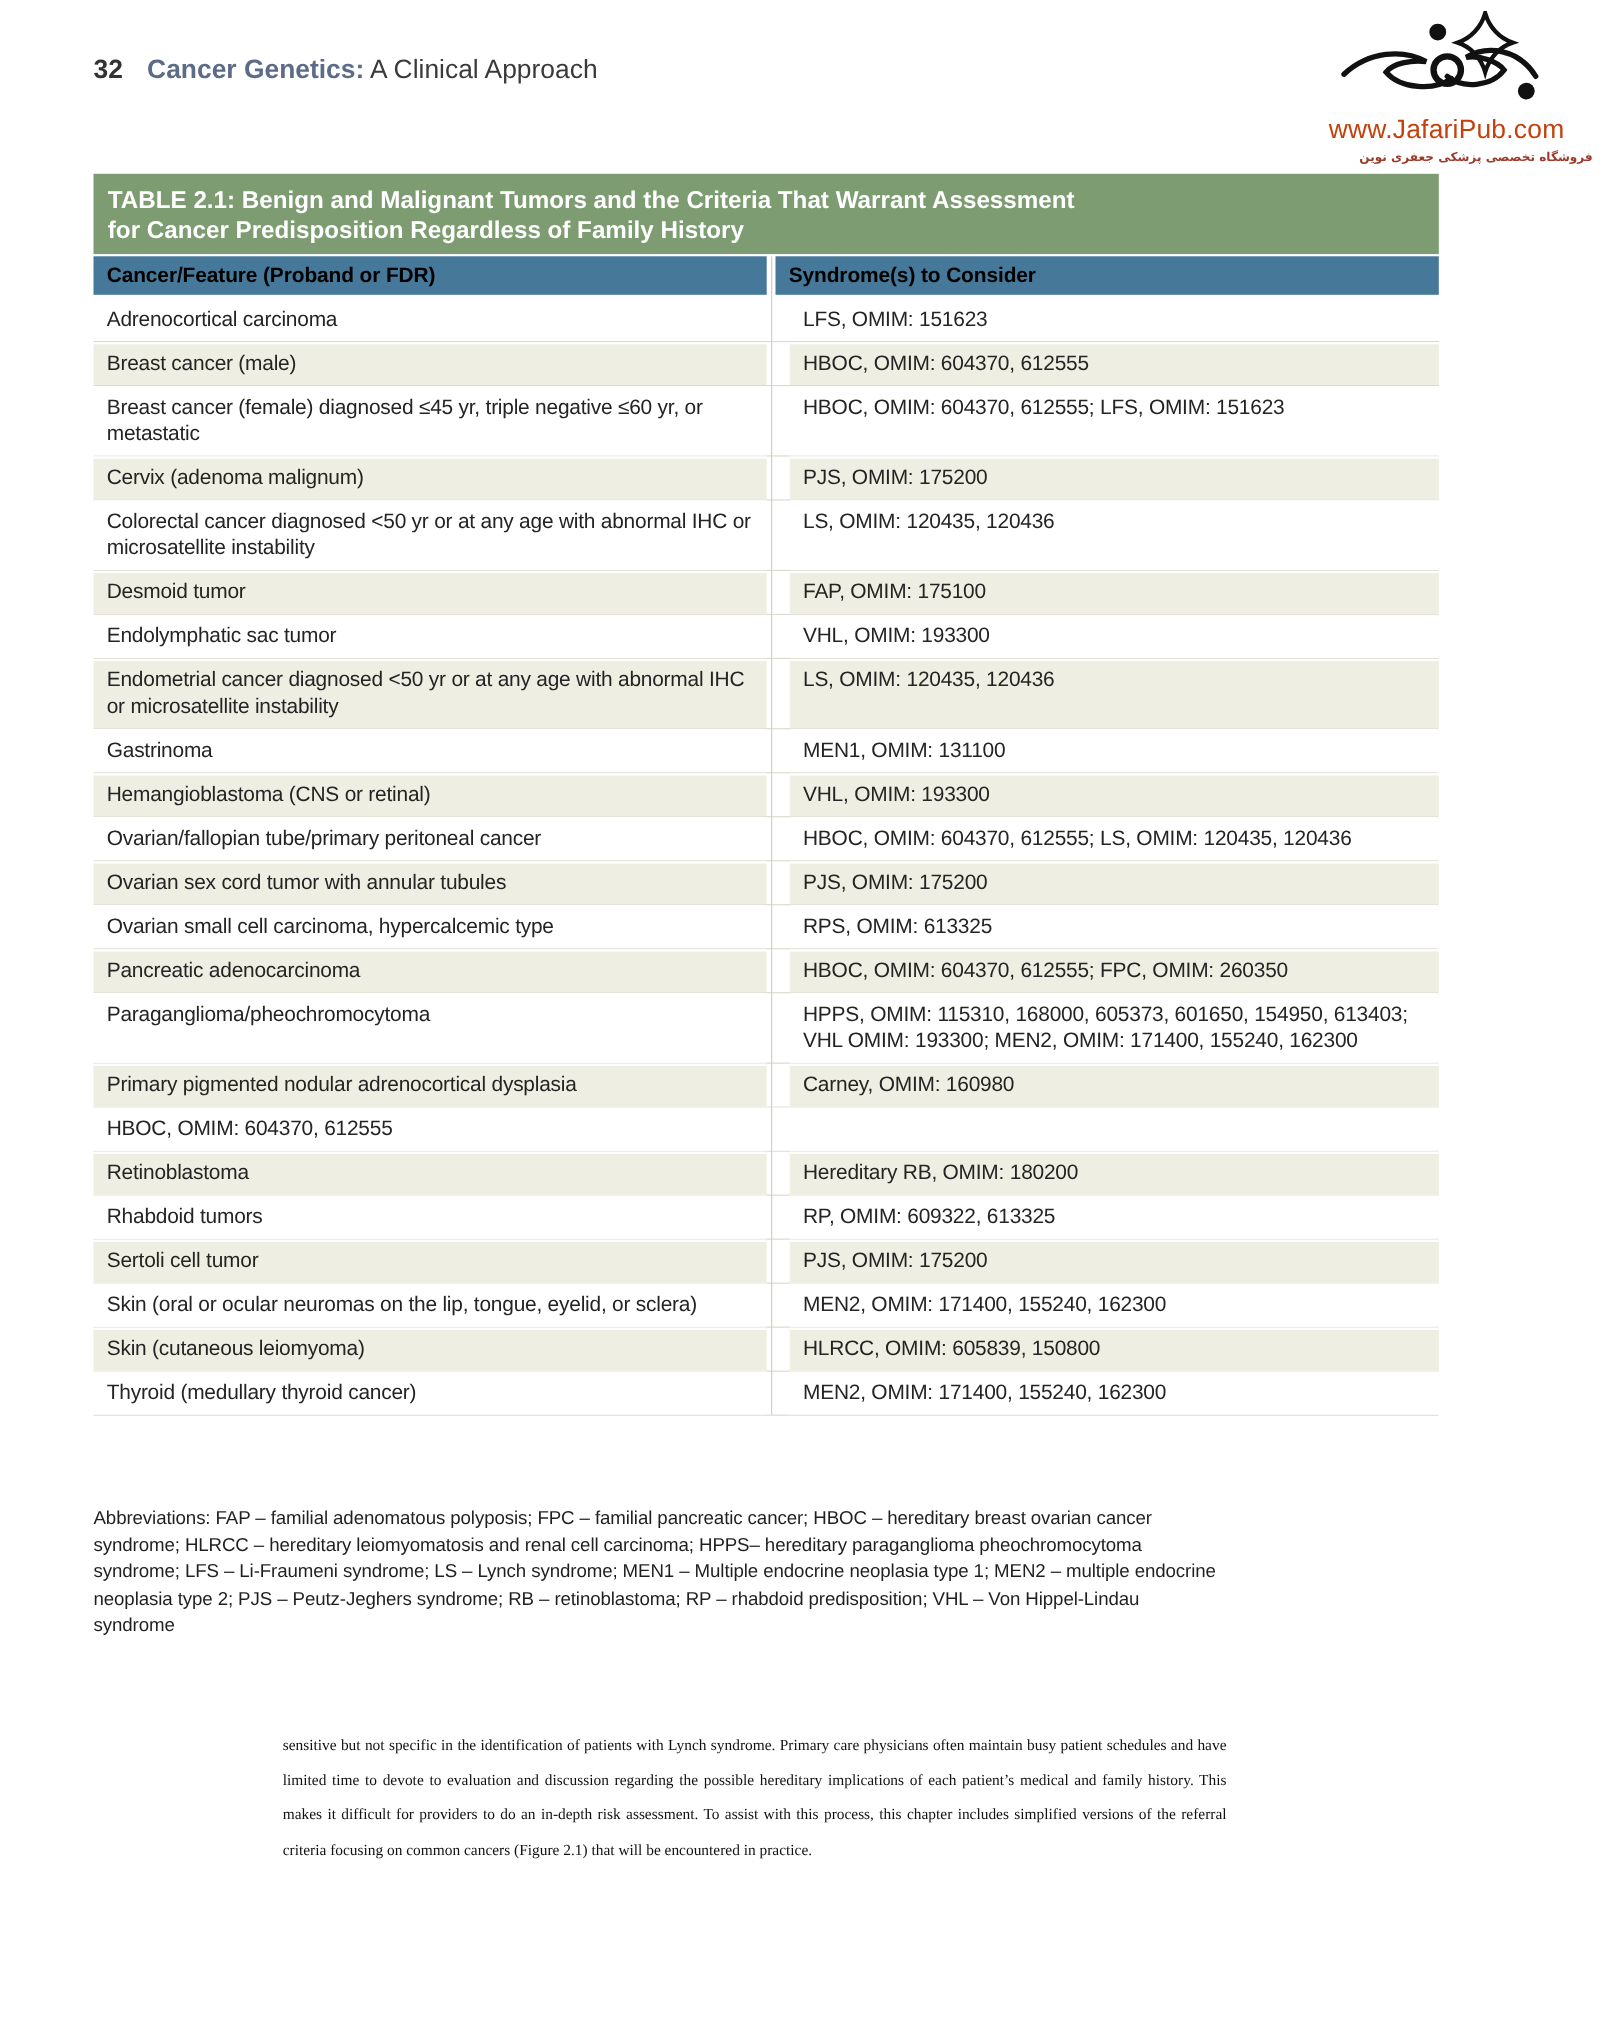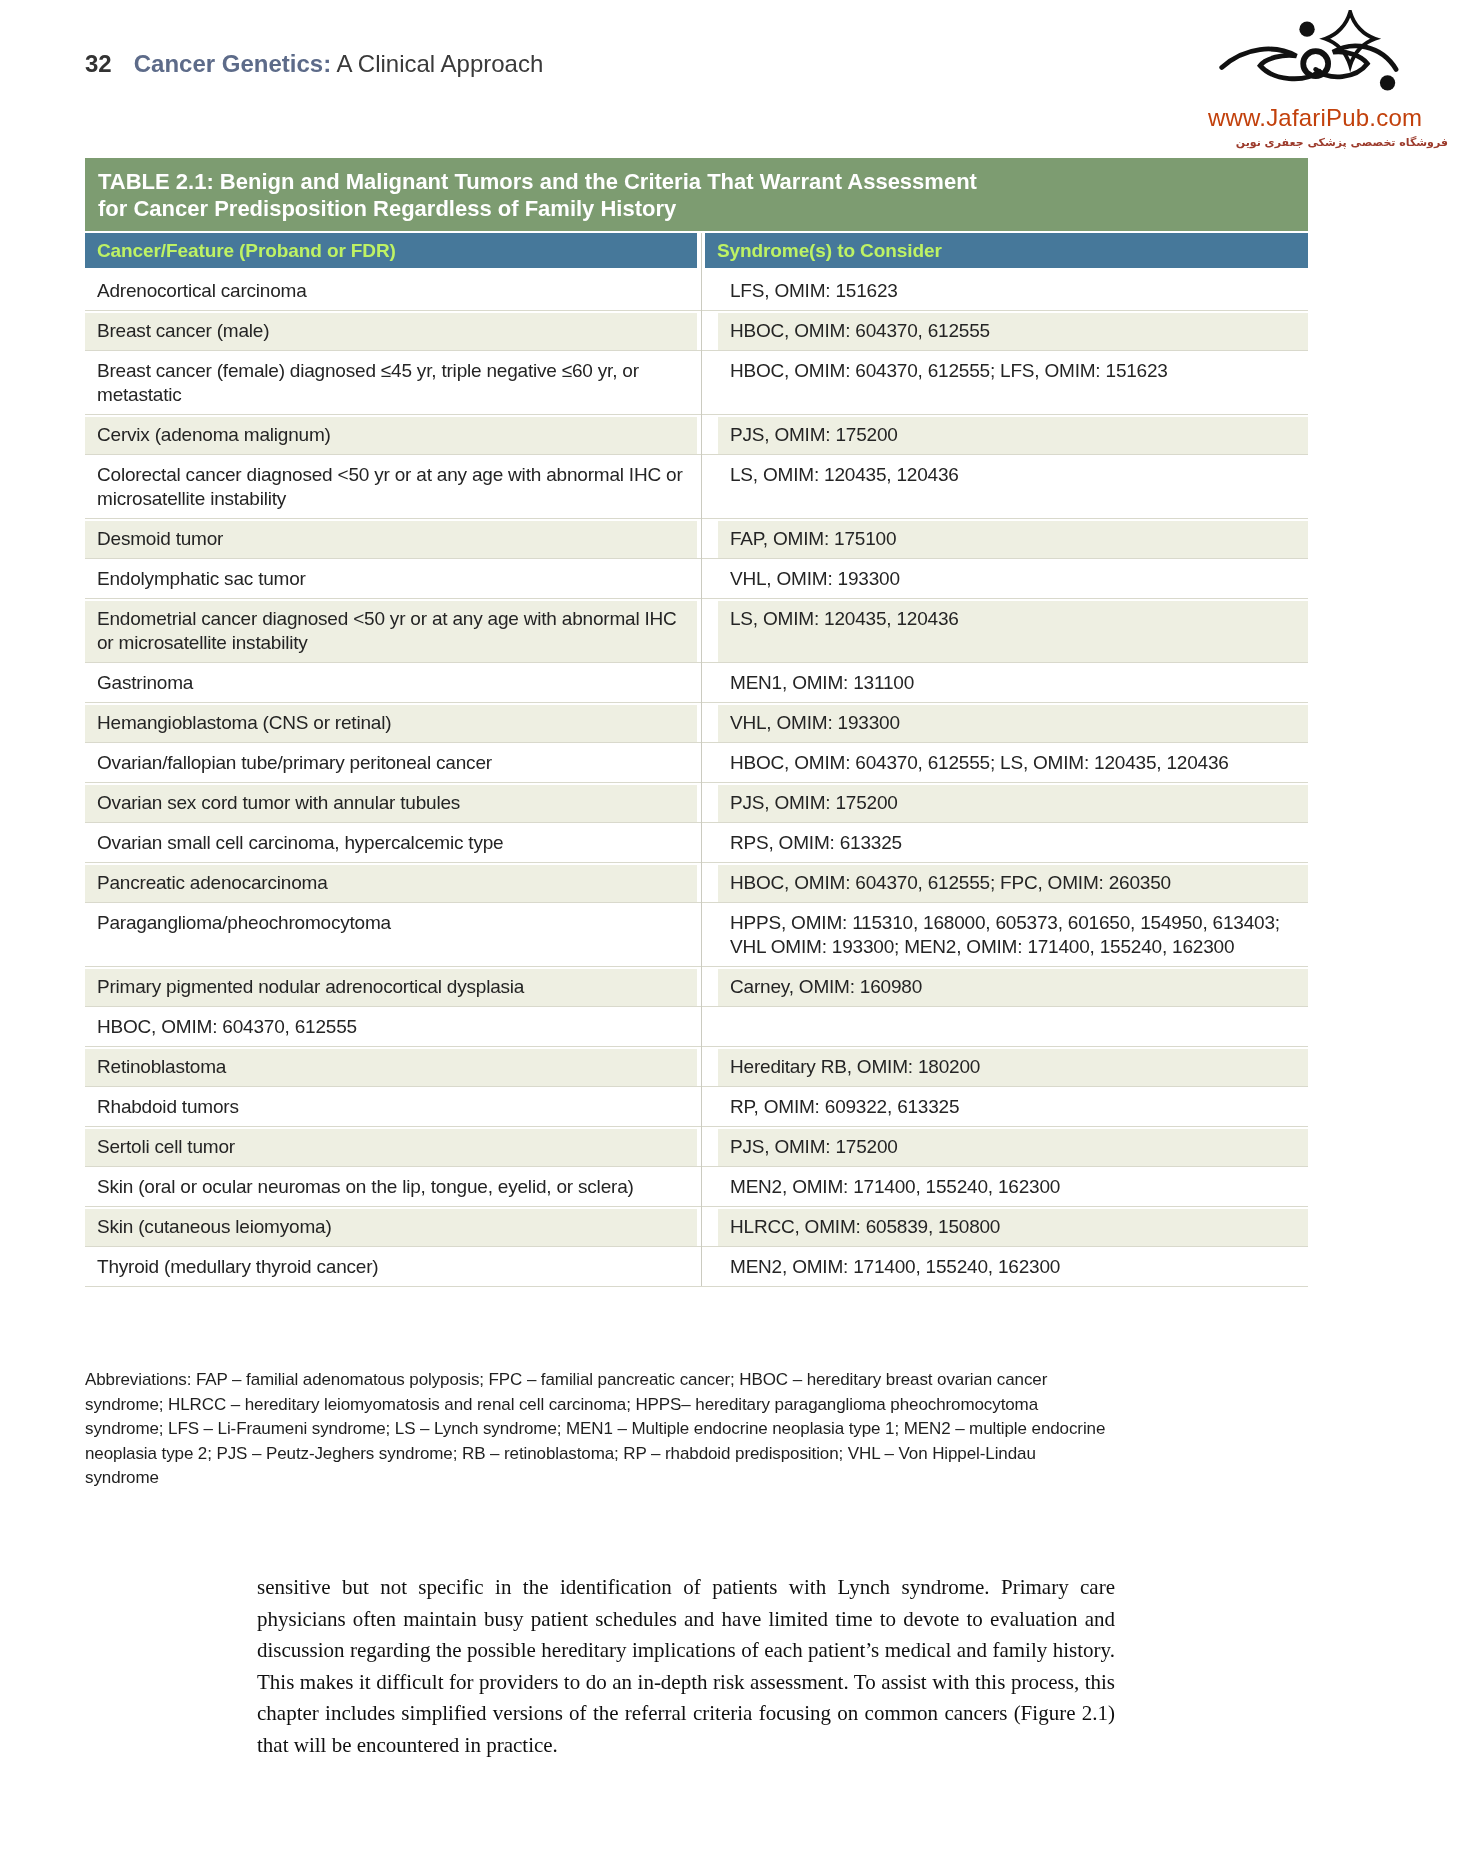--- a/index.html
+++ b/index.html
@@ -39,21 +39,21 @@
     background:var(--green);color:#fff;font-weight:bold;
     font-size:22px;line-height:27px;padding:10px 14px 9px 13px;
   }
   .tbl-title span{display:block;}
   .tbl-grid{position:relative;margin-top:2px;border-bottom:1px solid var(--rowline);}
   .tbl-grid::after{
     content:"";position:absolute;top:0;bottom:0;left:616px;width:1px;background:#cbcbc0;
   }
   .colhead{display:flex;gap:8px;margin-bottom:3px;}
   .colhead .ch{
-    background:var(--blue);color:#bef264;font-weight:bold;font-size:19px;
+    background:var(--blue);color:#000000;font-weight:bold;font-size:19px;
     padding:7px 12px 6px;letter-spacing:-0.1px;
   }
   .c1{flex:0 0 612px;}
   .c2{flex:1 1 auto;}
   .trow{display:flex;gap:21px;}
   .trow + .trow{border-top:1px solid var(--rowline);}
   .trow .cell{
     background:#fff;border-top:2px solid #fff;
     font-size:19px;line-height:24px;letter-spacing:-0.2px;color:#242424;
     padding:6px 12px 7px;
@@ -62,21 +62,21 @@
 
   
   .abbrev{
     position:absolute;left:85px;top:1368px;width:1028px;
     font-size:17px;line-height:24.5px;letter-spacing:-0.1px;color:#1f1f1f;
   }
 
   
   .bodytext{
     position:absolute;left:257px;top:1572px;width:858px;
-    font-family:"Liberation Serif",serif;font-size:21px;line-height:31.5px;
+    font-family:"Liberation Serif",serif;font-size:14px;line-height:31.5px;
     text-align:justify;color:#101010;
   }
 </style>
 </head>
 <body>
 
 <div class="page-header">
   <span class="page-num">32</span><span class="book-title">Cancer Genetics:</span>
   <span class="book-subtitle">A Clinical Approach</span>
 </div>

